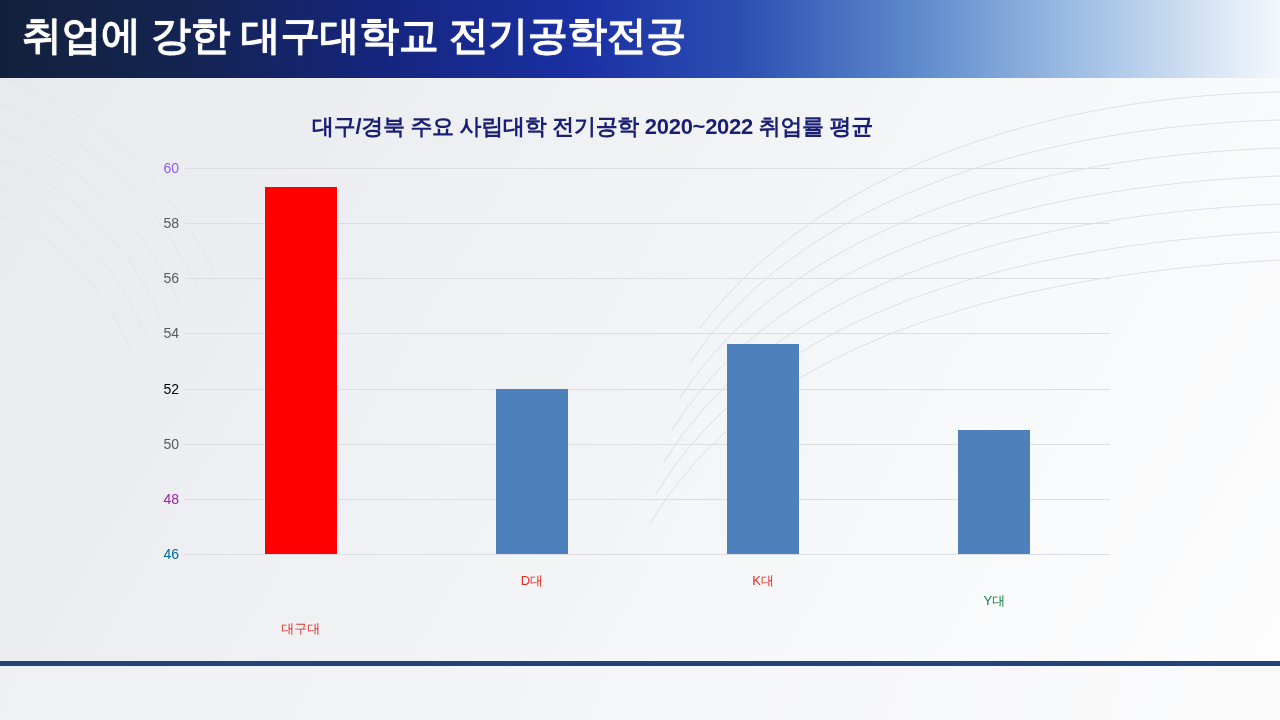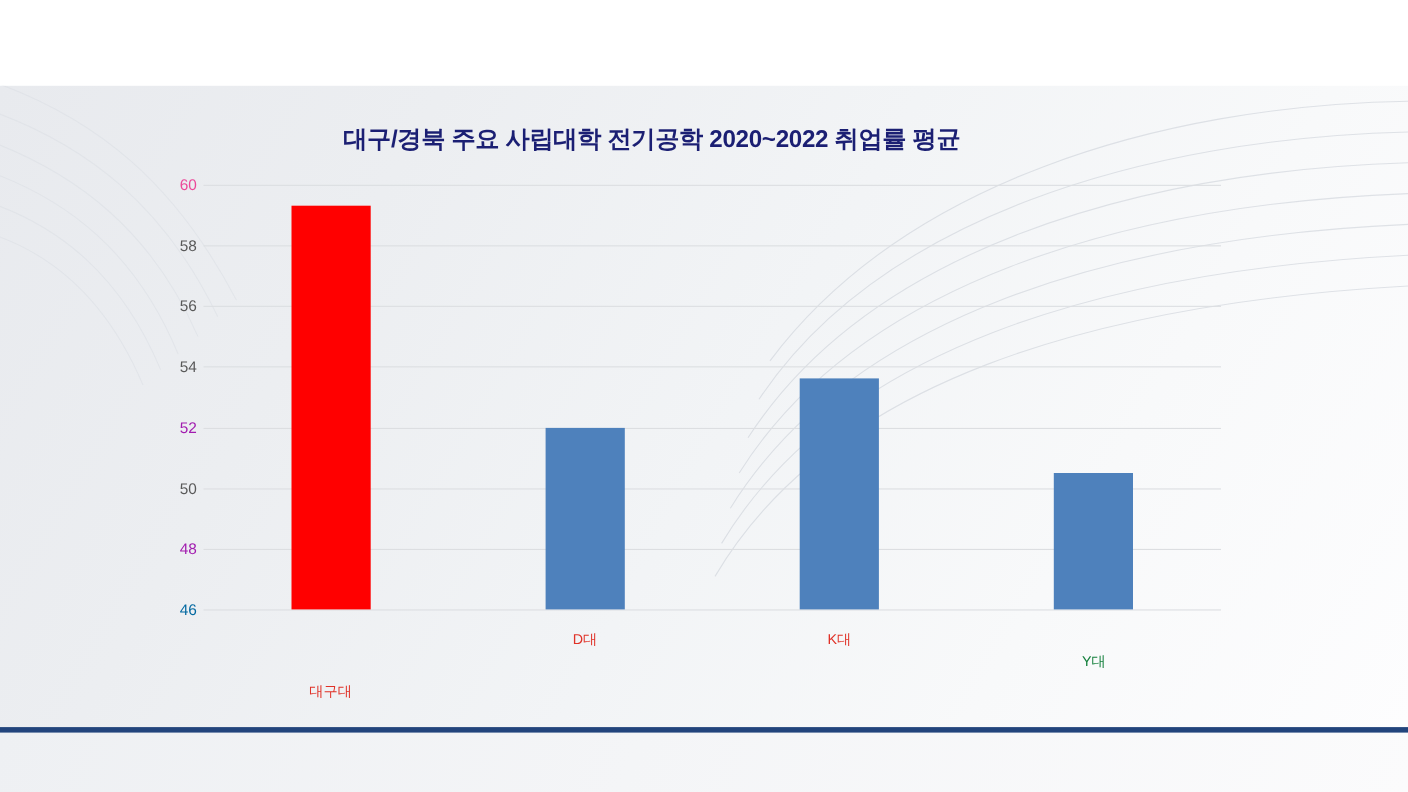--- a/index.html
+++ b/index.html
@@ -114,20 +114,23 @@
       <path d="M-10 22 C80 54 150 110 198 210"></path>
       <path d="M-10 50 C70 80 138 132 180 228"></path>
       <path d="M-10 78 C62 104 124 152 162 244"></path>
       <path d="M-10 106 C54 128 110 172 146 258"></path>
       <path d="M-10 134 C46 152 96 192 130 272"></path>
     </g>
   </svg>
 
   <div class="navy-rule"></div>
 
+  <div class="header">
+    <div class="header-title">취업에 강한 대구대학교 전기공학전공</div>
+  </div>
 
   <div class="chart-title">대구/경북 주요 사립대학  전기공학 2020~2022 취업률 평균</div>
 
   <div class="plot" id="plot">
       <div class="gridline" style="top: 386px;"></div>
       <div class="gridline" style="top: 330.857px;"></div>
       <div class="gridline" style="top: 275.714px;"></div>
       <div class="gridline" style="top: 220.571px;"></div>
       <div class="gridline" style="top: 165.429px;"></div>
       <div class="gridline" style="top: 110.286px;"></div>
@@ -137,25 +140,25 @@
   <div class="bar-layer" id="barLayer">
       <div class="bar" style="left: 79.625px; top: 19.3px; width: 72px; height: 366.7px; background: rgb(255, 0, 0);"></div>
       <div class="bar" style="left: 310.875px; top: 220.571px; width: 72px; height: 165.429px; background: rgb(78, 129, 188);"></div>
       <div class="bar" style="left: 542.125px; top: 176.457px; width: 72px; height: 209.543px; background: rgb(78, 129, 188);"></div>
       <div class="bar" style="left: 773.375px; top: 261.929px; width: 72px; height: 124.071px; background: rgb(78, 129, 188);"></div>
     </div>
   <div id="yAxis">
       <div class="ytick-wrap" style="top: 554px; color: #0369a1;">46</div>
       <div class="ytick-wrap" style="top: 498.857px; color: #a21caf;">48</div>
       <div class="ytick-wrap" style="top: 443.714px; color: rgb(89, 89, 89);">50</div>
-      <div class="ytick-wrap" style="top: 388.571px; color: #a21caf;">52</div>
+      <div class="ytick-wrap" style="top: 388.571px; color: #000000;">52</div>
       <div class="ytick-wrap" style="top: 333.429px; color: rgb(89, 89, 89);">54</div>
       <div class="ytick-wrap" style="top: 278.286px; color: rgb(89, 89, 89);">56</div>
       <div class="ytick-wrap" style="top: 223.143px; color: rgb(89, 89, 89);">58</div>
-      <div class="ytick-wrap" style="top: 168px; color: #ec4899;">60</div>
+      <div class="ytick-wrap" style="top: 168px; color: #8b5cf6;">60</div>
     </div>
   <div id="xAxis">
       <div class="xlabel" style="left: 300.625px; color: rgb(224, 49, 39); margin-top: 48px;">대구대</div>
       <div class="xlabel" style="left: 531.875px; color: rgb(224, 49, 39);">D대</div>
       <div class="xlabel" style="left: 763.125px; color: rgb(224, 49, 39);">K대</div>
       <div class="xlabel" style="left: 994.375px; color: #15803d; margin-top: 20px;">Y대</div>
     </div>
 
 
 </div>

